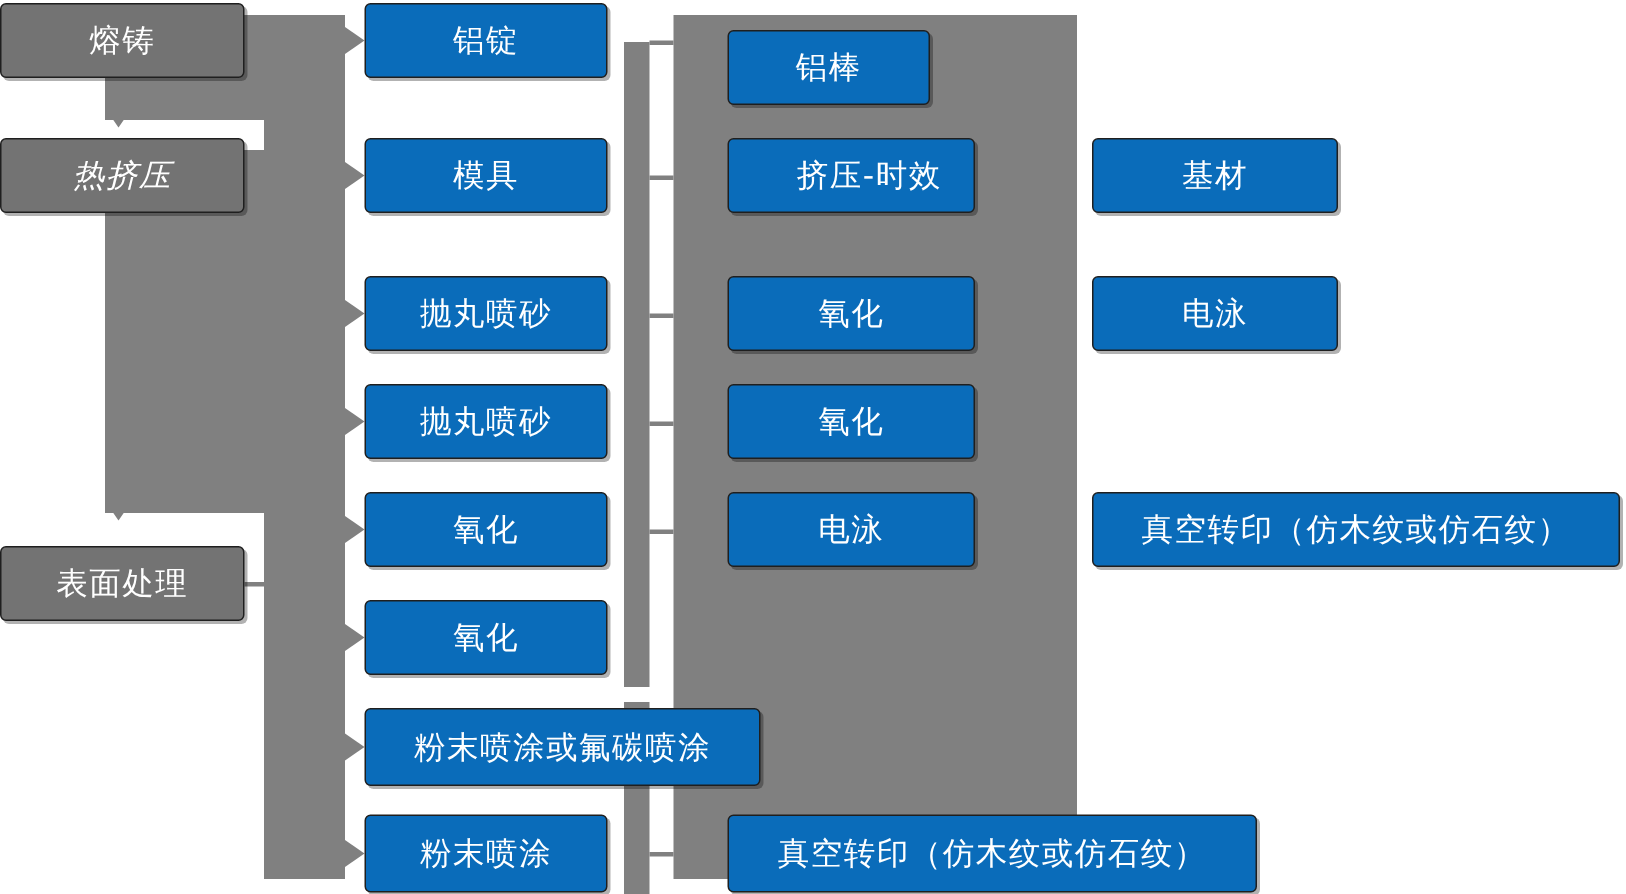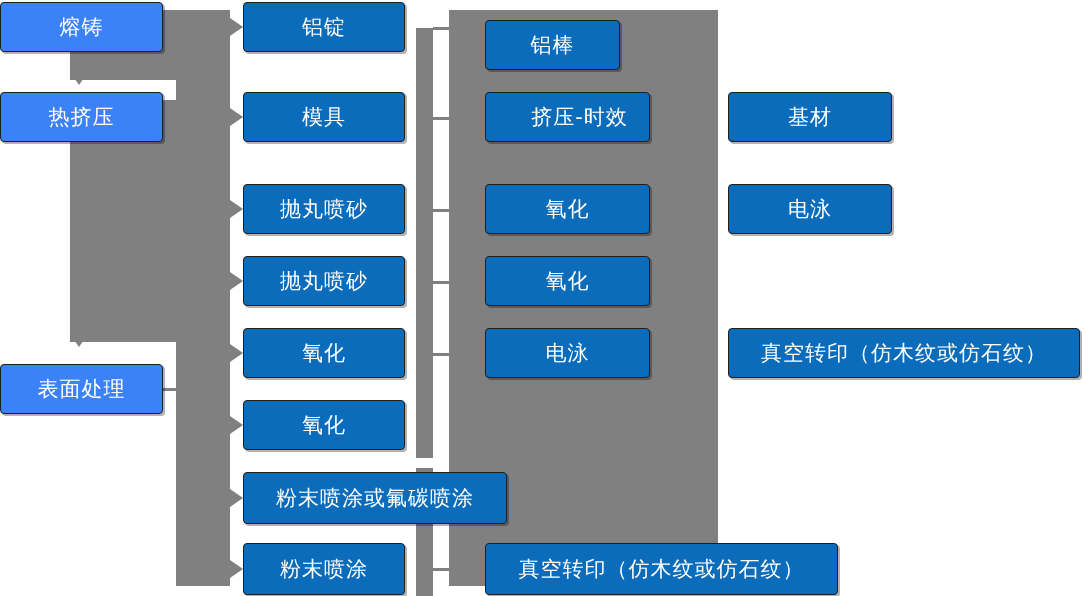--- a/index.html
+++ b/index.html
@@ -64,21 +64,21 @@
     color: #ffffff;
     border: 1px solid #1f1f1f;
     border-radius: 4px;
     font-size: 21px;
     line-height: 1;
     letter-spacing: 1px;
     white-space: nowrap;
     box-shadow: 2px 2px 0 rgba(0,0,0,0.30);
   }
   .box.dark {
-    background: #3b82f6;
+    background: #737373;
   }
   .box.bright {
     background: #0a6cba;
   }
   .box.wide-label {
     font-size: 21px;
   }
 </style>
 </head>
 <body>
@@ -116,21 +116,21 @@
 
   <div class="conn" style="left:449px; top:10px; width:269px; height:576px;"></div>
 
   <div class="arrow-sm" style="left:702px; top:110px;"></div>
   <div class="arrow-sm" style="left:702px; top:202px;"></div>
   <div class="arrow-sm" style="left:702px; top:346px;"></div>
 
   <div class="box dark" style="left:0px; top:2px; width:163px; height:50px;">
     <span>熔铸</span>
   </div>
-  <div class="box dark" style="left:0px; top:92px; width:163px; height:50px;">
+  <div class="box dark" style="left:0px; top:92px; width:163px; height:50px;font-style:italic;">
     <span>热挤压</span>
   </div>
   <div class="box dark" style="left:0px; top:364px; width:163px; height:50px;">
     <span>表面处理</span>
   </div>
 
   <div class="box bright" style="left:243px; top:2px; width:162px; height:50px;">
     <span>铝锭</span>
   </div>
   <div class="box bright" style="left:243px; top:92px; width:162px; height:50px;">

